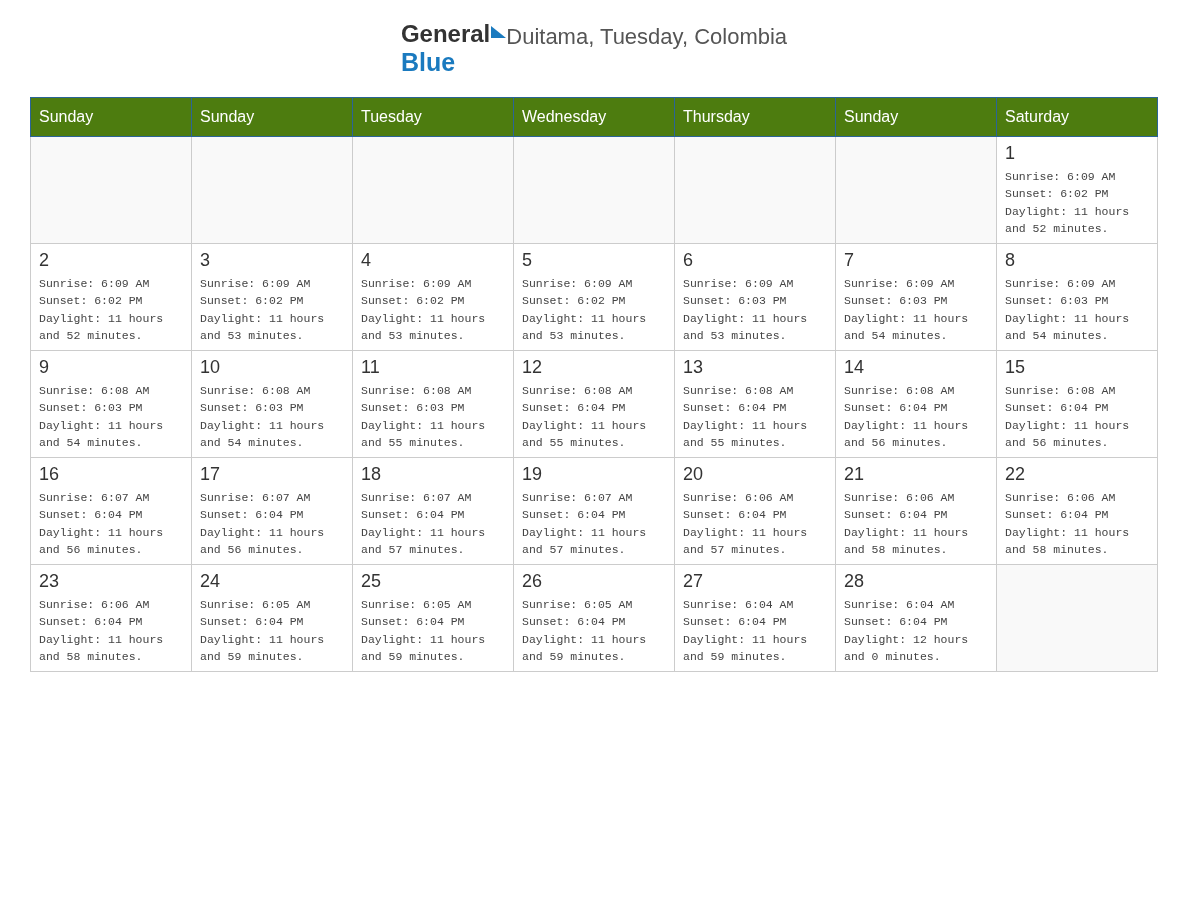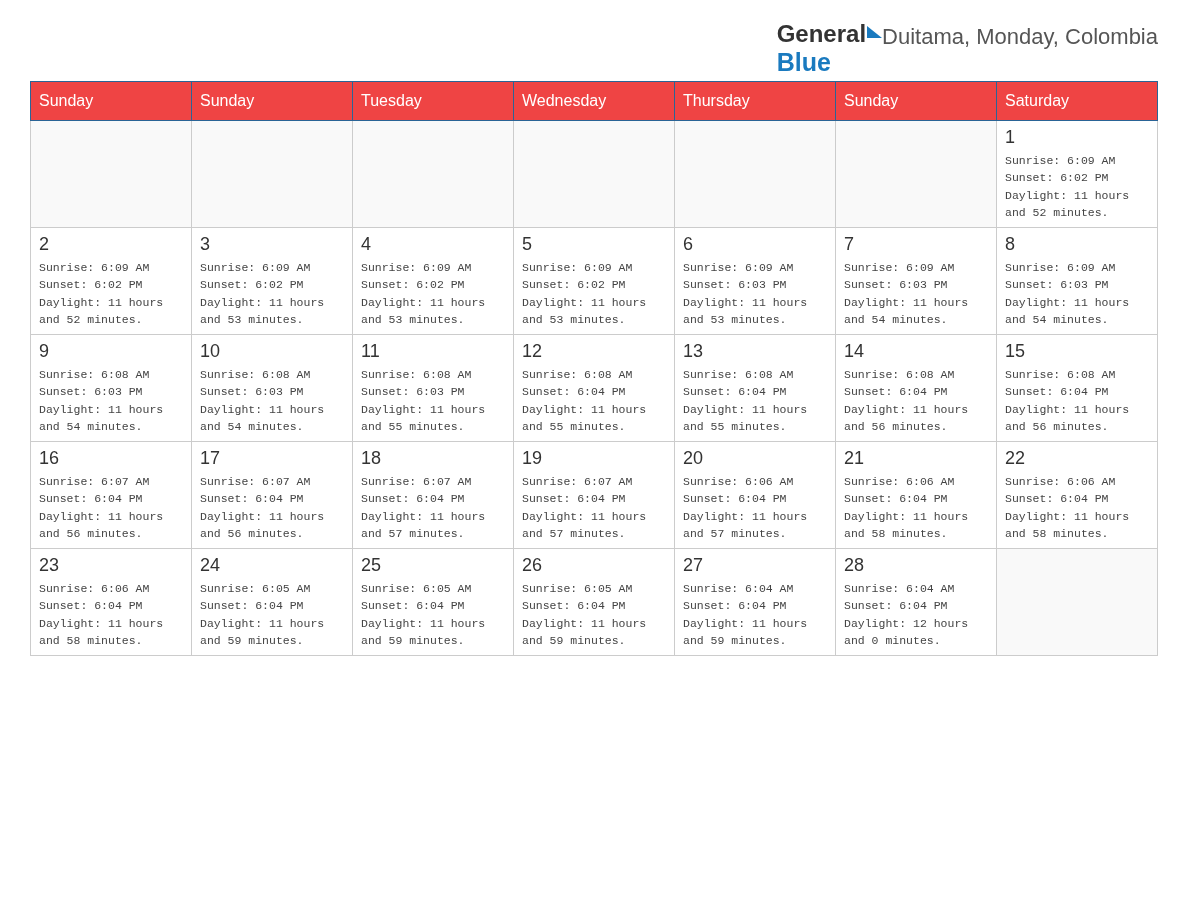--- a/index.html
+++ b/index.html
@@ -4,23 +4,23 @@
   <style>
     * { box-sizing: border-box; margin: 0; padding: 0; }
     body {
       font-family: Arial, sans-serif;
       background: #fff;
       padding: 20px 30px;
       color: #333;
     }
     .header {
       display: flex;
-      justify-content: flex-end;
+      justify-content: center;
       align-items: flex-start;
-      margin-bottom: 4px;
+      margin-bottom: 20px;
     }
     .logo {
       display: flex;
       flex-direction: column;
       align-items: flex-start;
     }
     .title-section {
       text-align: right;
     }
     .title-section h1 {
@@ -33,21 +33,21 @@
       font-weight: normal;
       color: #555;
       margin-top: 4px;
     }
     .calendar {
       width: 100%;
       border-collapse: collapse;
       border: 1px solid #ccc;
     }
     .calendar th {
-      background-color: #ef4444;
+      background-color: #4d7c0f;
       color: #fff;
       padding: 10px 8px;
       font-size: 16px;
       font-weight: normal;
       text-align: left;
       border: 1px solid #2a6496;
     }
     .calendar td {
       vertical-align: top;
       padding: 6px 8px;
@@ -95,21 +95,21 @@
   <div class="logo">
     <div class="logo-row">
       <span style="font-size:24px;font-weight:bold;color:#333;">General</span>
       <span class="triangle-right"></span>
     </div>
     <div>
       <span style="font-size:25px;font-weight:bold;color:#1a7abf;">Blue</span>
     </div>
   </div>
   <div class="title-section">
-    <h2>Duitama, Monday, Colombia</h2>
+    <h2>Duitama, Tuesday, Colombia</h2>
   </div>
 </div>
 
 <table class="calendar">
   <thead>
     <tr>
       <th>Sunday</th>
       <th>Sunday</th>
       <th>Tuesday</th>
       <th>Wednesday</th>

